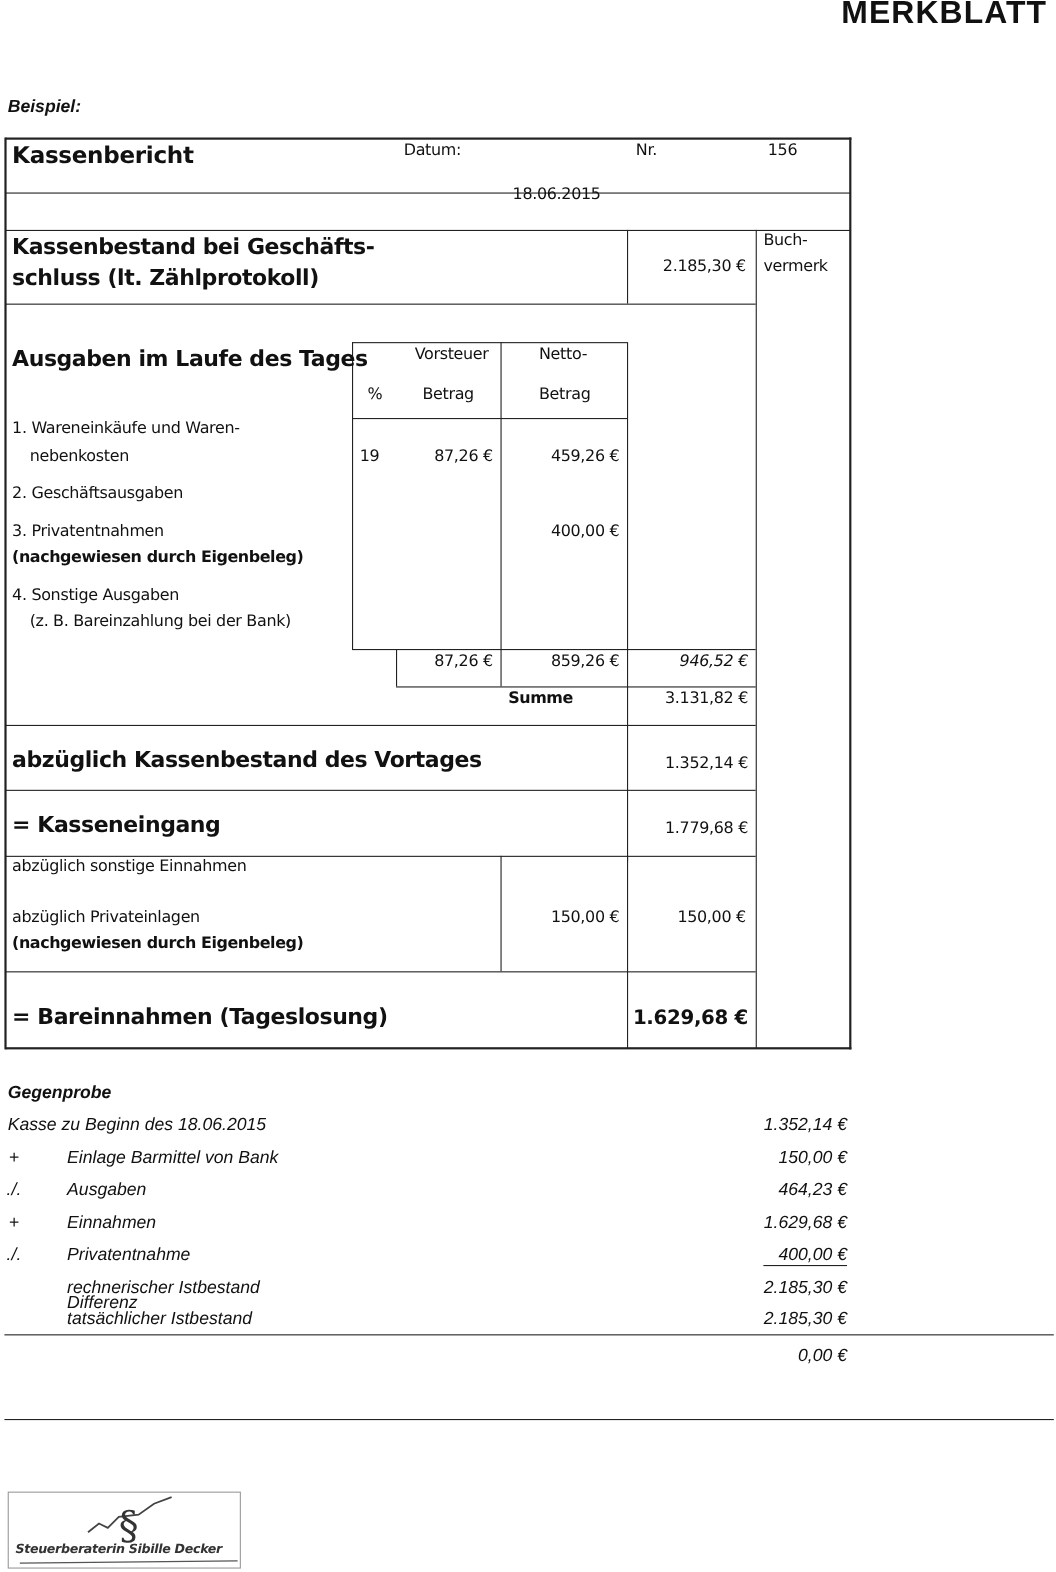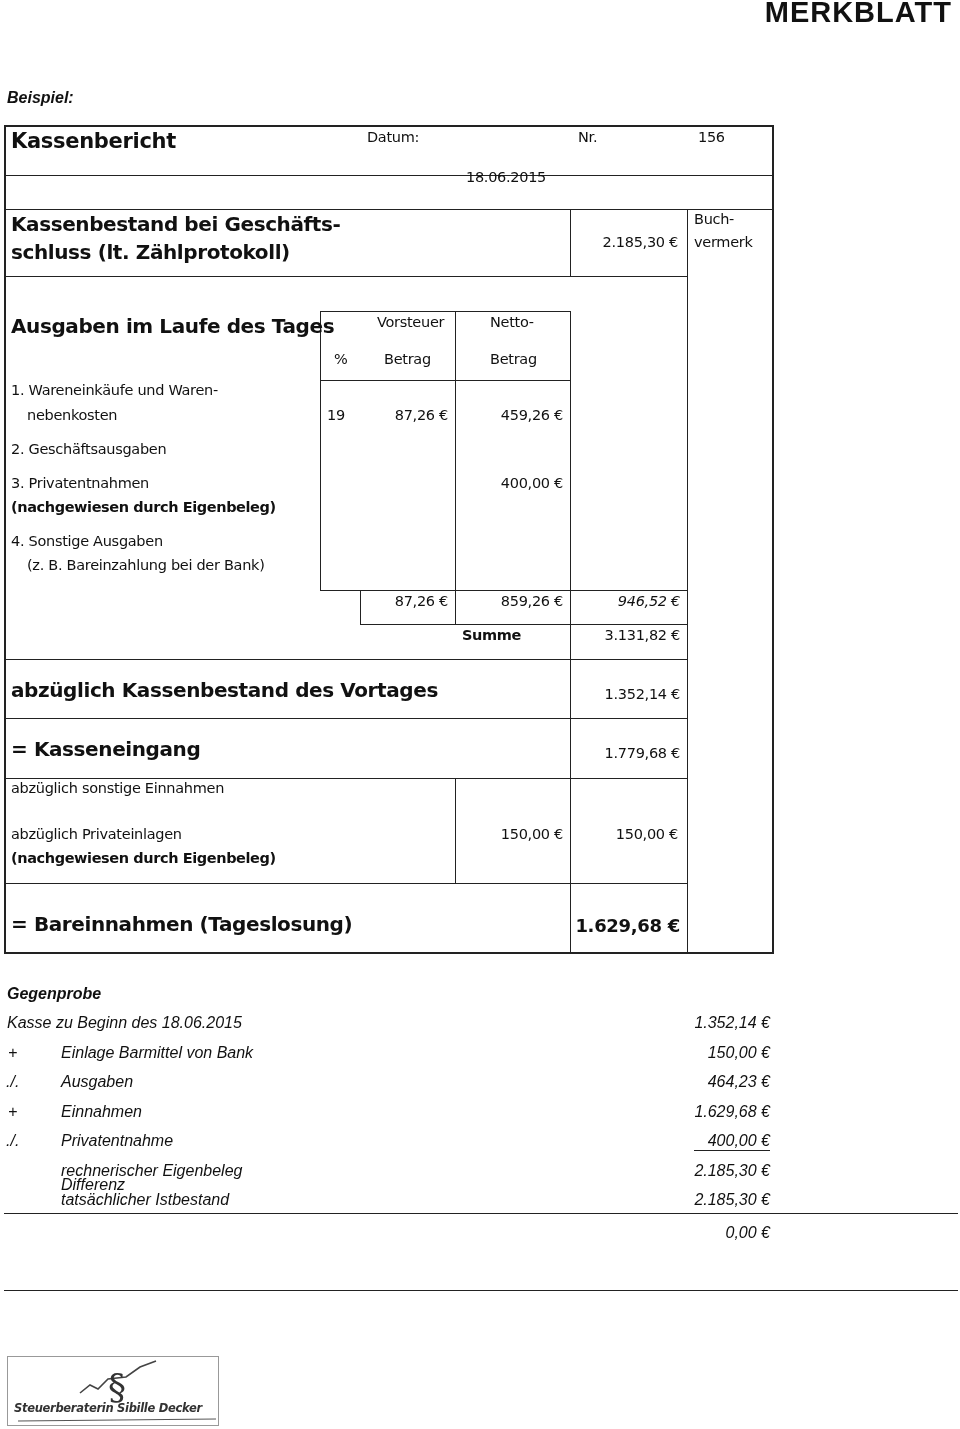--- a/index.html
+++ b/index.html
@@ -144,21 +144,21 @@
   <div class="abs arial gp" style="left:8px; top:1103px;">+</div>
   <div class="abs arial gp" style="left:61px; top:1103px;">Einnahmen</div>
   <div class="abs arial gp gpr" style="right:190px; top:1103px;">1.629,68 €</div>
 </div>
 <div>
   <div class="abs arial gp" style="left:6px; top:1132px;">./.</div>
   <div class="abs arial gp" style="left:61px; top:1132px;">Privatentnahme</div>
   <div class="abs arial gp gpr ul" style="right:190px; top:1132px; line-height:18px;">400,00 €</div>
 </div>
 <div>
-  <div class="abs arial gp" style="left:61px; top:1162px;">rechnerischer Eigenbeleg</div>
+  <div class="abs arial gp" style="left:61px; top:1162px;">rechnerischer Istbestand</div>
   <div class="abs arial gp gpr" style="right:190px; top:1162px;">2.185,30 €</div>
 </div>
 <div>
   <div class="abs arial gp" style="left:61px; top:1191px;">tatsächlicher Istbestand</div>
   <div class="abs arial gp gpr" style="right:190px; top:1191px;">2.185,30 €</div>
 </div>
 <div class="hline" style="left:4px; width:954px; top:1213px; border-top-width:1.8px;"></div>
 <div>
   <div class="abs arial gp" style="left:61px; top:1176px;">Differenz</div>
   <div class="abs arial gp gpr" style="right:190px; top:1224px;">0,00 €</div>

